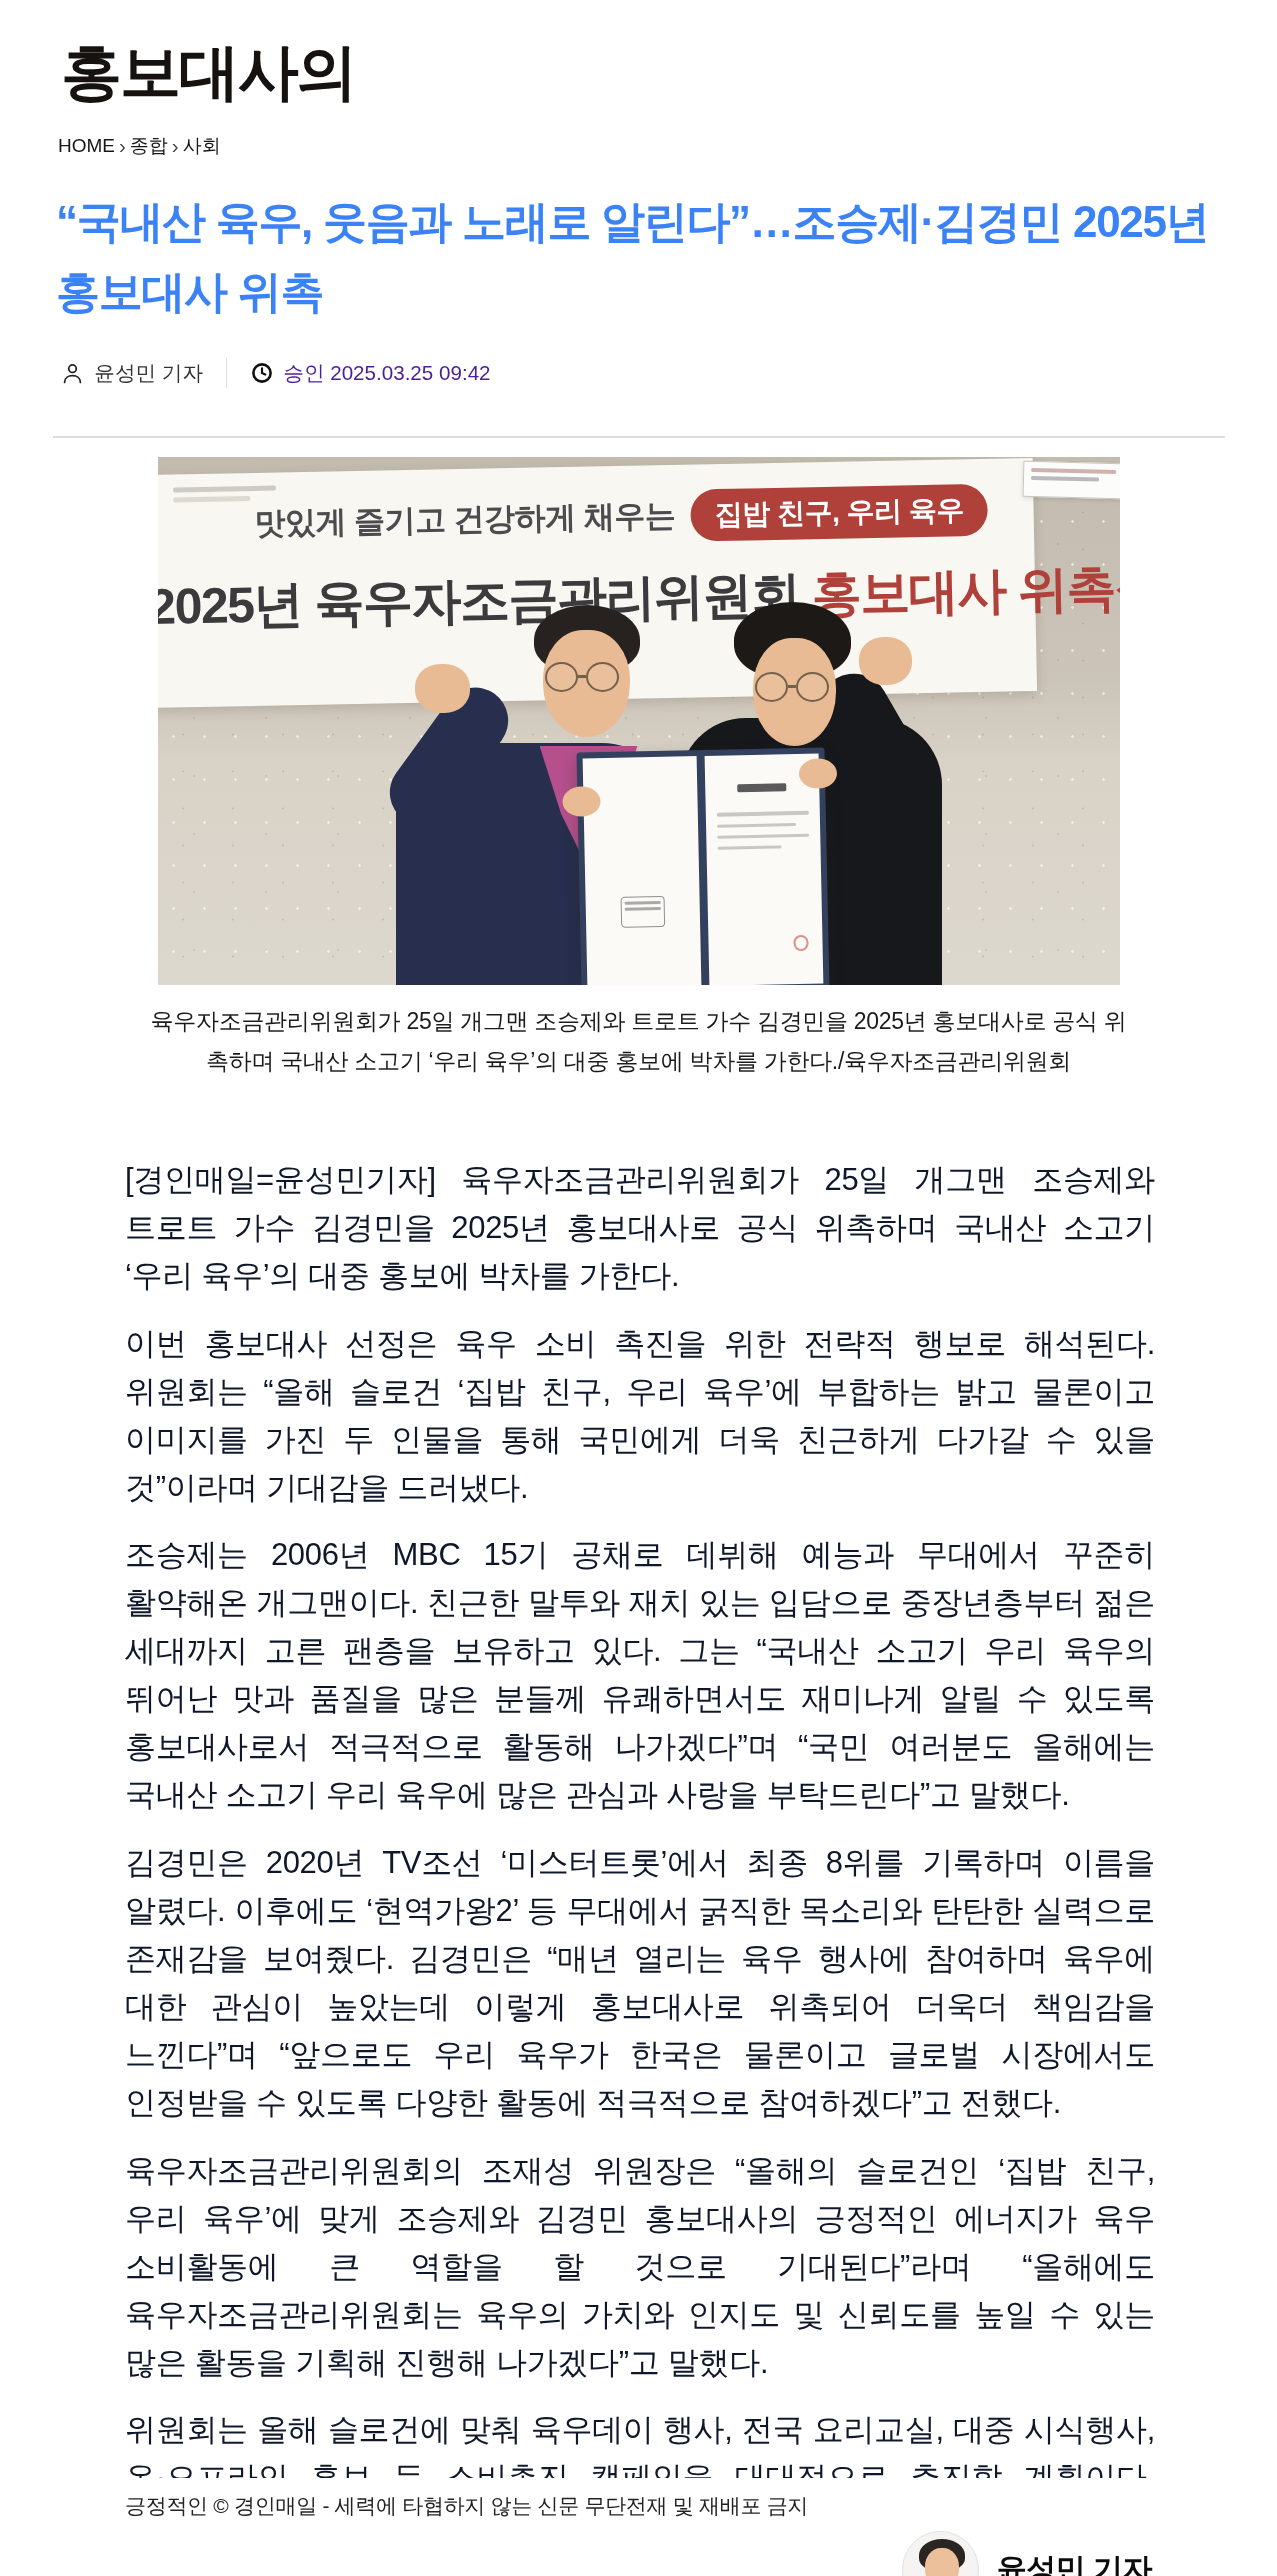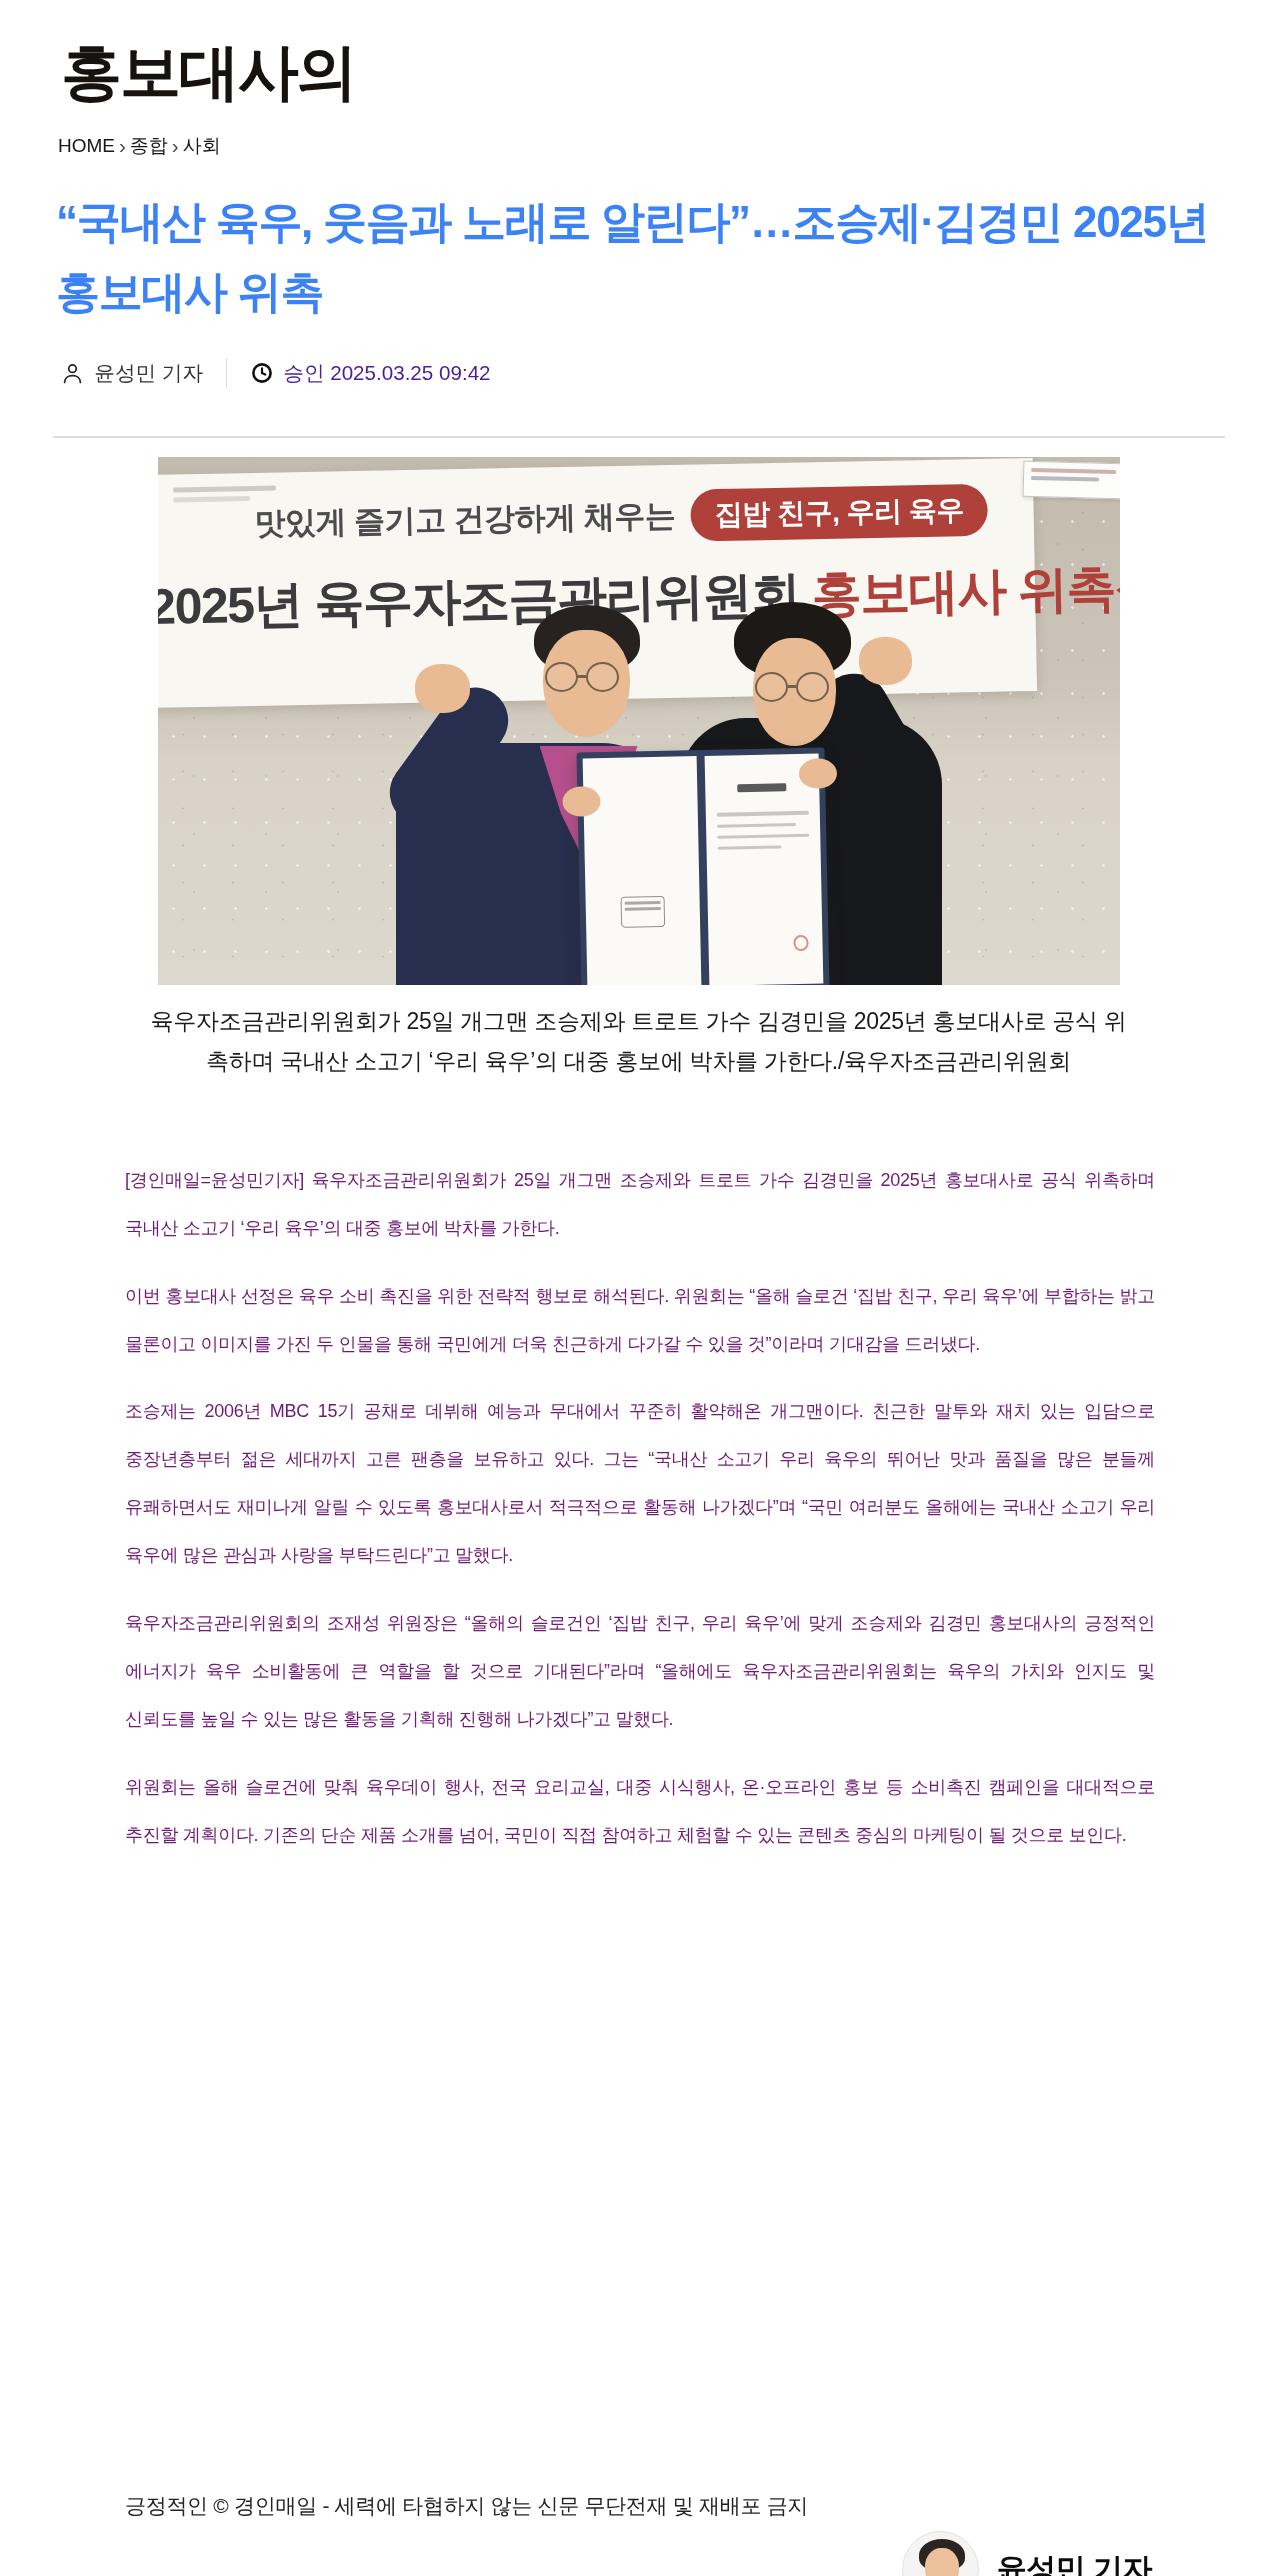--- a/index.html
+++ b/index.html
@@ -86,21 +86,21 @@
   .cert-seal { position: absolute; right: 13.4px; bottom: 33px; width: 15.5px; height: 15.5px;
                border: 2.1px solid rgba(190,60,50,.55); border-radius: 50%; }
   .hold-hand { position: absolute; width: 38px; height: 30px; background: #e9bb95; border-radius: 50%; }
 
   
   figcaption { margin: 17.5px auto 0; max-width: 979px; text-align: center; font-size: 23px;
                line-height: 1.72; color: #1b1b1b; letter-spacing: -0.3px; }
 
   
   .article-body { margin: 75px 0 0; padding: 0 122px 0 125px; height: 1322px; overflow: hidden; }
-  .article-body p { font-size: 18px; line-height: 48px; text-align: justify; color: #701a75;
+  .article-body p { font-size: 31px; line-height: 48px; text-align: justify; color: #0f172a;
                     letter-spacing: -0.3px; margin-bottom: 19.6px; word-break: keep-all; }
   .copyright { margin: 13.4px 0 0 125px; font-size: 21px; color: #222; letter-spacing: -0.3px; }
 
   
   .reporter-card { position: absolute; top: 2531px; right: 125px; display: flex; align-items: center;
                    gap: 17.5px; cursor: pointer; }
   .avatar { position: relative; width: 77px; height: 77px; border-radius: 50%;
             border: 1.5px solid #e2e2e2; background: #f5f4f2; overflow: hidden; }
   .avatar .a-hair { position: absolute; left: 15.5px; top: 7.2px; width: 46px; height: 32px;
                     background: #2a2523; border-radius: 50% 50% 40% 40%; }
@@ -217,20 +217,21 @@
       </div>
 
     </div>
     <figcaption>육우자조금관리위원회가 25일 개그맨 조승제와 트로트 가수 김경민을 2025년 홍보대사로 공식 위촉하며 국내산 소고기 ‘우리 육우’의 대중 홍보에 박차를 가한다./육우자조금관리위원회</figcaption>
   </figure>
 
   <section class="article-body">
     <p>[경인매일=윤성민기자] 육우자조금관리위원회가 25일 개그맨 조승제와 트로트 가수 김경민을 2025년 홍보대사로 공식 위촉하며 국내산 소고기 ‘우리 육우’의 대중 홍보에 박차를 가한다.</p>
     <p>이번 홍보대사 선정은 육우 소비 촉진을 위한 전략적 행보로 해석된다. 위원회는 “올해 슬로건 ‘집밥 친구, 우리 육우’에 부합하는 밝고 물론이고 이미지를 가진 두 인물을 통해 국민에게 더욱 친근하게 다가갈 수 있을 것”이라며 기대감을 드러냈다.</p>
     <p>조승제는 2006년 MBC 15기 공채로 데뷔해 예능과 무대에서 꾸준히 활약해온 개그맨이다. 친근한 말투와 재치 있는 입담으로 중장년층부터 젊은 세대까지 고른 팬층을 보유하고 있다. 그는 “국내산 소고기 우리 육우의 뛰어난 맛과 품질을 많은 분들께 유쾌하면서도 재미나게 알릴 수 있도록 홍보대사로서 적극적으로 활동해 나가겠다”며 “국민 여러분도 올해에는 국내산 소고기 우리 육우에 많은 관심과 사랑을 부탁드린다”고 말했다.</p>
+    <p>김경민은 2020년 TV조선 ‘미스터트롯’에서 최종 8위를 기록하며 이름을 알렸다. 이후에도 ‘현역가왕2’ 등 무대에서 굵직한 목소리와 탄탄한 실력으로 존재감을 보여줬다. 김경민은 “매년 열리는 육우 행사에 참여하며 육우에 대한 관심이 높았는데 이렇게 홍보대사로 위촉되어 더욱더 책임감을 느낀다”며 “앞으로도 우리 육우가 한국은 물론이고 글로벌 시장에서도 인정받을 수 있도록 다양한 활동에 적극적으로 참여하겠다”고 전했다.</p>
     <p>육우자조금관리위원회의 조재성 위원장은 “올해의 슬로건인 ‘집밥 친구, 우리 육우’에 맞게 조승제와 김경민 홍보대사의 긍정적인 에너지가 육우 소비활동에 큰 역할을 할 것으로 기대된다”라며 “올해에도 육우자조금관리위원회는 육우의 가치와 인지도 및 신뢰도를 높일 수 있는 많은 활동을 기획해 진행해 나가겠다”고 말했다.</p>
     <p>위원회는 올해 슬로건에 맞춰 육우데이 행사, 전국 요리교실, 대중 시식행사, 온·오프라인 홍보 등 소비촉진 캠페인을 대대적으로 추진할 계획이다. 기존의 단순 제품 소개를 넘어, 국민이 직접 참여하고 체험할 수 있는 콘텐츠 중심의 마케팅이 될 것으로 보인다.</p>
   </section>
 
   <div class="copyright">긍정적인 © 경인매일 - 세력에 타협하지 않는 신문 무단전재 및 재배포 금지</div>
 
   <div class="reporter-card">
     <div class="avatar">
       <div class="a-hair"></div>
         <div class="a-face"></div>

